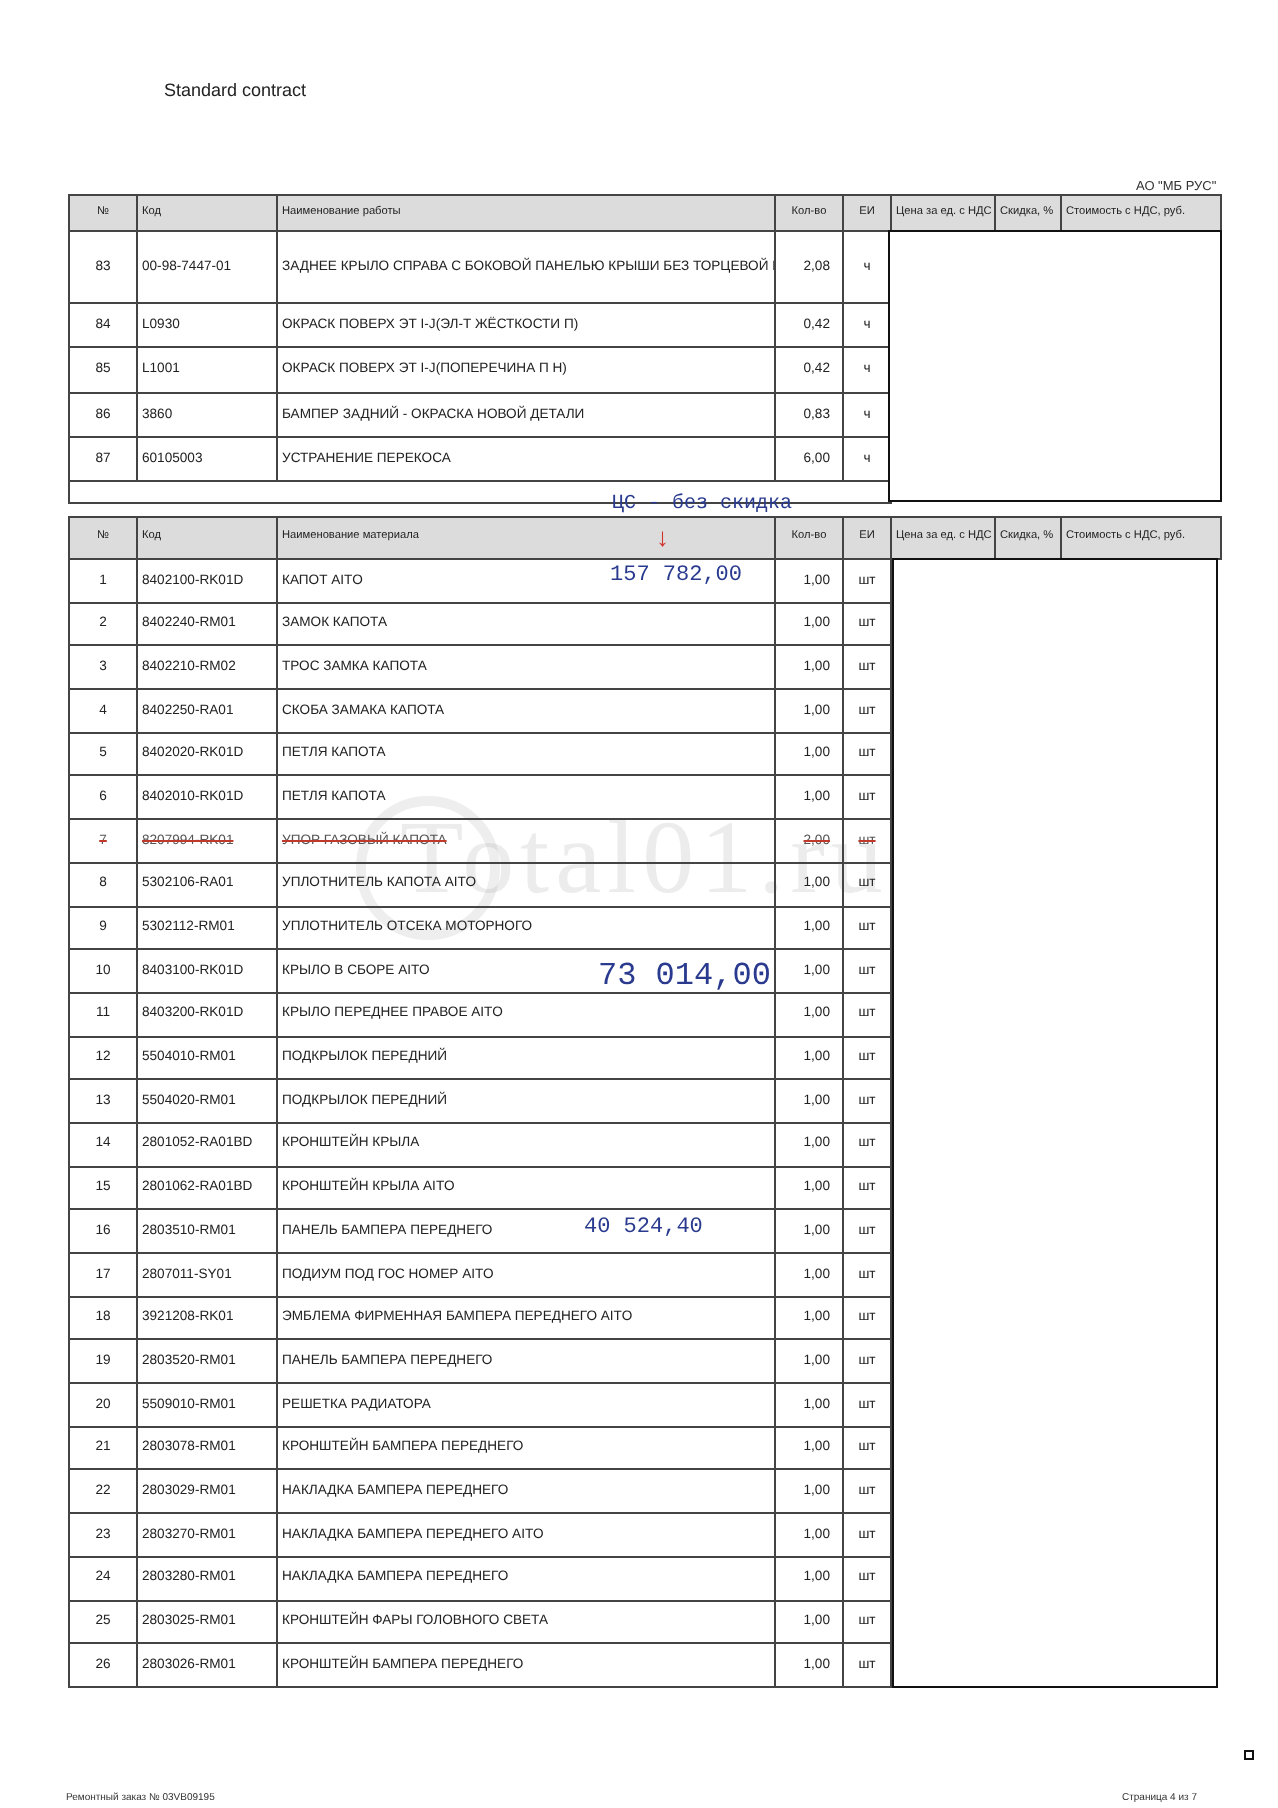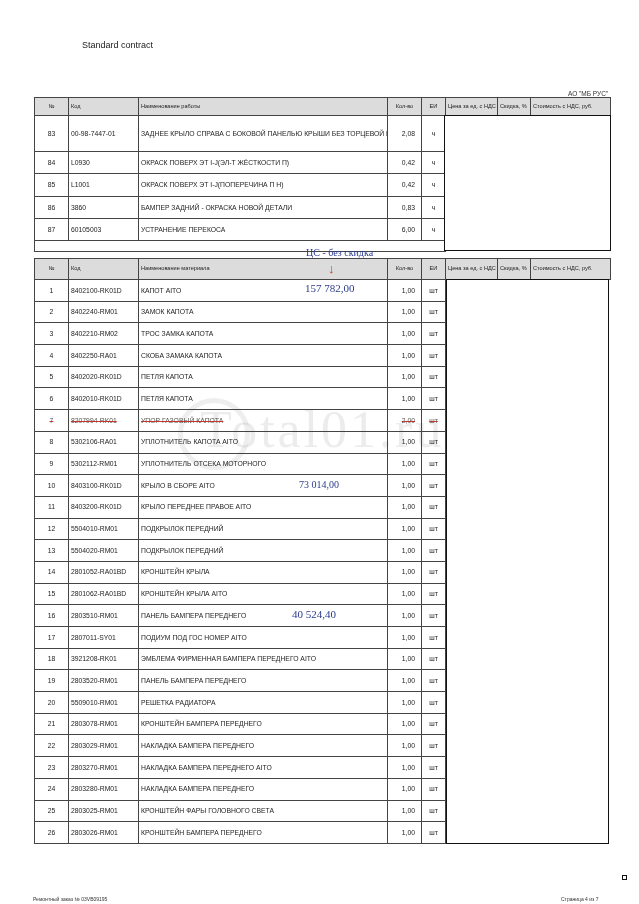--- a/index.html
+++ b/index.html
@@ -13,21 +13,21 @@
         line-height:7.6px; overflow:hidden; white-space:nowrap; vertical-align:middle; }
   table.grid th { background:#dcdcdc; font-weight:normal; font-size:5.6px; text-align:left; }
   table.grid th.c { text-align:center; }
   td.num { text-align:center; }
   td.qty { text-align:right; padding-right:6px !important; }
   td.unit { text-align:center; }
   td.wrap { white-space:normal; }
   th.wrap { white-space:normal; line-height:6.4px; }
   .rbox { position:absolute; border:1.5px solid #111; background:#fff; }
   .strike td { color:#555; text-decoration:line-through; text-decoration-color:#c0392b; }
-  .hand { position:absolute; color:#2a3b8f; font-family:Liberation Serif, serif; }
+  .hand { position:absolute; color:#2a3b8f; font-family:Liberation Mono, monospace; }
   .arrow { position:absolute; color:#d0342c; font-size:13px; line-height:13px; }
   .wm { position:absolute; left:200px; top:400px; font-family:"Liberation Serif", serif;
         font-size:52px; color:rgba(150,150,150,0.18); letter-spacing:3px; }
   .wm-circle { position:absolute; left:178px; top:398px; width:62px; height:62px;
         border:5px solid rgba(150,150,150,0.16); border-radius:50%; }
   .footer { font-size:5px; color:#333; }
   .dot { position:absolute; left:622px; top:875px; width:3px; height:3px; border:1px solid #111; }
 </style>
 </head>
 <body>
@@ -313,18 +313,18 @@
         <td>КРОНШТЕЙН БАМПЕРА ПЕРЕДНЕГО</td>
         <td class="qty">1,00</td>
         <td class="unit">шт</td>
       </tr>
     </tbody>
 </table>
 <div class="rbox" style="left:446px; top:279px; width:161px; height:563px;"></div>
 
 <div class="arrow" style="left:328px; top:262px;">↓</div>
 <div class="hand" style="left:305px; top:282px; font-size:11px;">157 782,00</div>
-<div class="hand" style="left:299px; top:479px; font-size:10px;">73 014,00</div>
+<div class="hand" style="left:299px; top:479px; font-size:16px;">73 014,00</div>
 <div class="hand" style="left:292px; top:608px; font-size:11px;">40 524,40</div>
 
 <div class="dot"></div>
 <div class="abs footer" style="left:33px; top:896px;">Ремонтный заказ № 03VB09195</div>
 <div class="abs footer" style="left:561px; top:896px;">Страница 4 из 7</div>
 
 </body></html>

